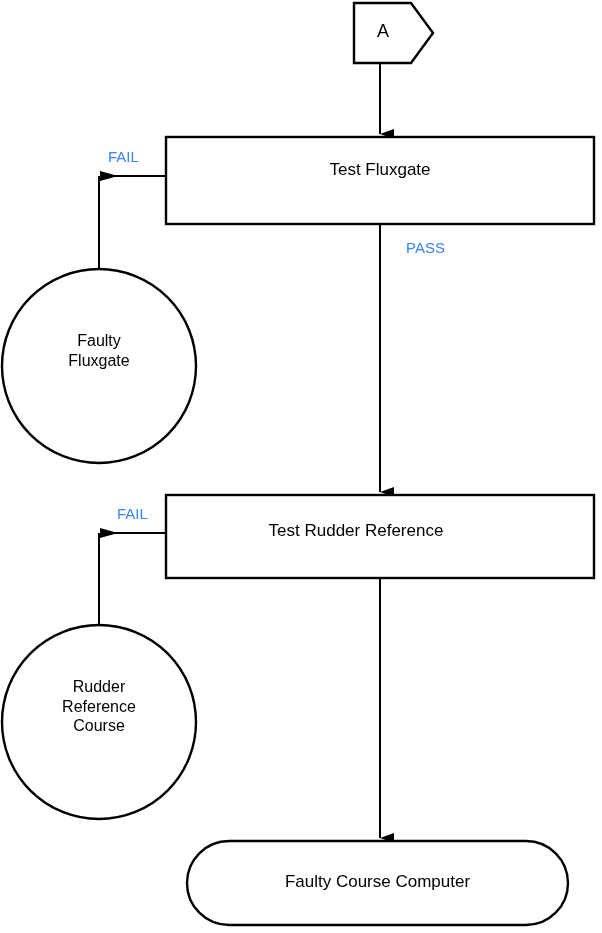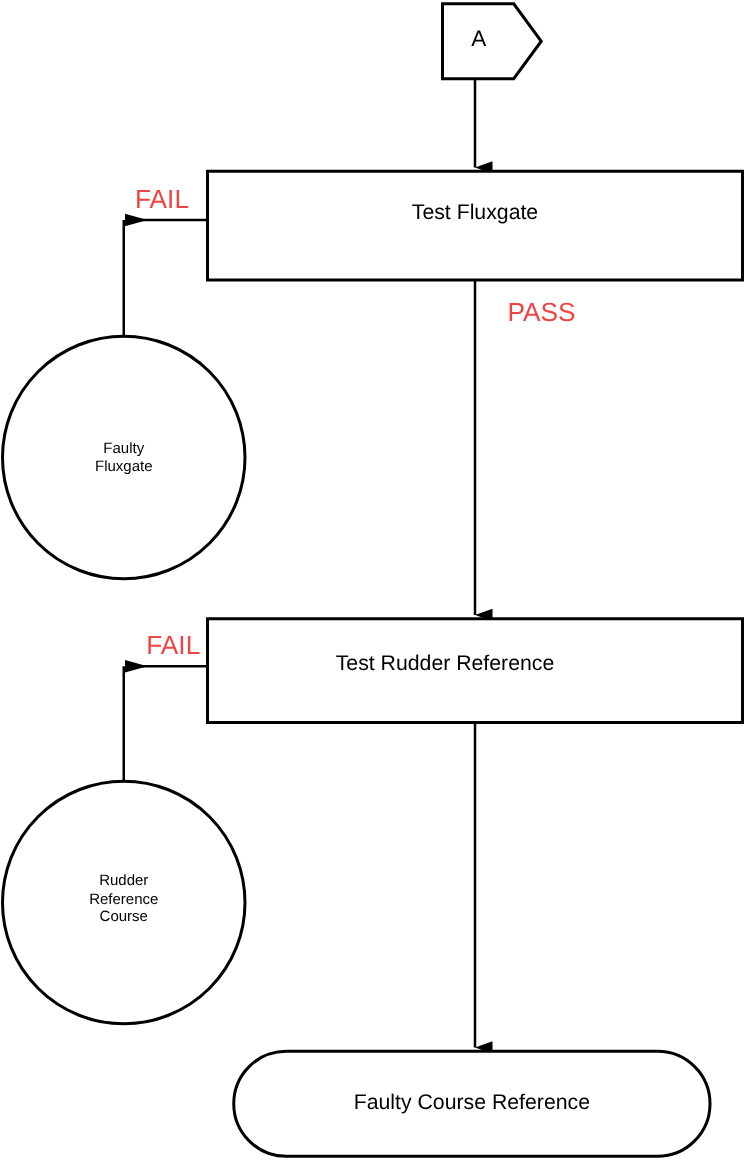--- a/index.html
+++ b/index.html
@@ -30,34 +30,33 @@
     color: #000000;
     font-family: "Liberation Sans", sans-serif;
     line-height: 1.22;
     white-space: pre-line;
     pointer-events: none;
   }
   .box-label {
     font-size: 17px;
   }
   .circle-label {
-    font-size: 12px;
-    margin-top: 20px;
+    font-size: 16px;
   }
   .terminal-label {
     font-size: 17px;
   }
   .connector-label {
     font-size: 18px;
   }
   .edge-label {
     position: absolute;
-    color: #ef4444;
+    color: #3b82f6;
     font-family: "Liberation Sans", sans-serif;
-    font-size: 21px;
+    font-size: 15px;
     letter-spacing: 0px;
     pointer-events: none;
   }
 </style>
 </head>
 <body>
 
 <div id="canvas">
 
   <svg id="flow-svg" viewBox="0 0 602 933">
@@ -101,21 +100,21 @@
 
   <div class="node-text circle-label" style="left:19px; top:331px; width:160px;">Faulty
 Fluxgate</div>
 
   <div class="node-text box-label" style="left:166px; top:521px; width:380px;">Test Rudder Reference</div>
 
   <div class="node-text circle-label" style="left:19px; top:677px; width:160px;">Rudder
 Reference
 Course</div>
 
-  <div class="node-text terminal-label" style="left:187px; top:872px; width:381px;">Faulty Course Reference</div>
+  <div class="node-text terminal-label" style="left:187px; top:872px; width:381px;">Faulty Course Computer</div>
 
   <div class="edge-label" style="left:108px; top:148px;">FAIL</div>
 
   <div class="edge-label" style="left:406px; top:239px;">PASS</div>
 
   <div class="edge-label" style="left:117px; top:505px;">FAIL</div>
 
 </div>
 
 </body></html>

